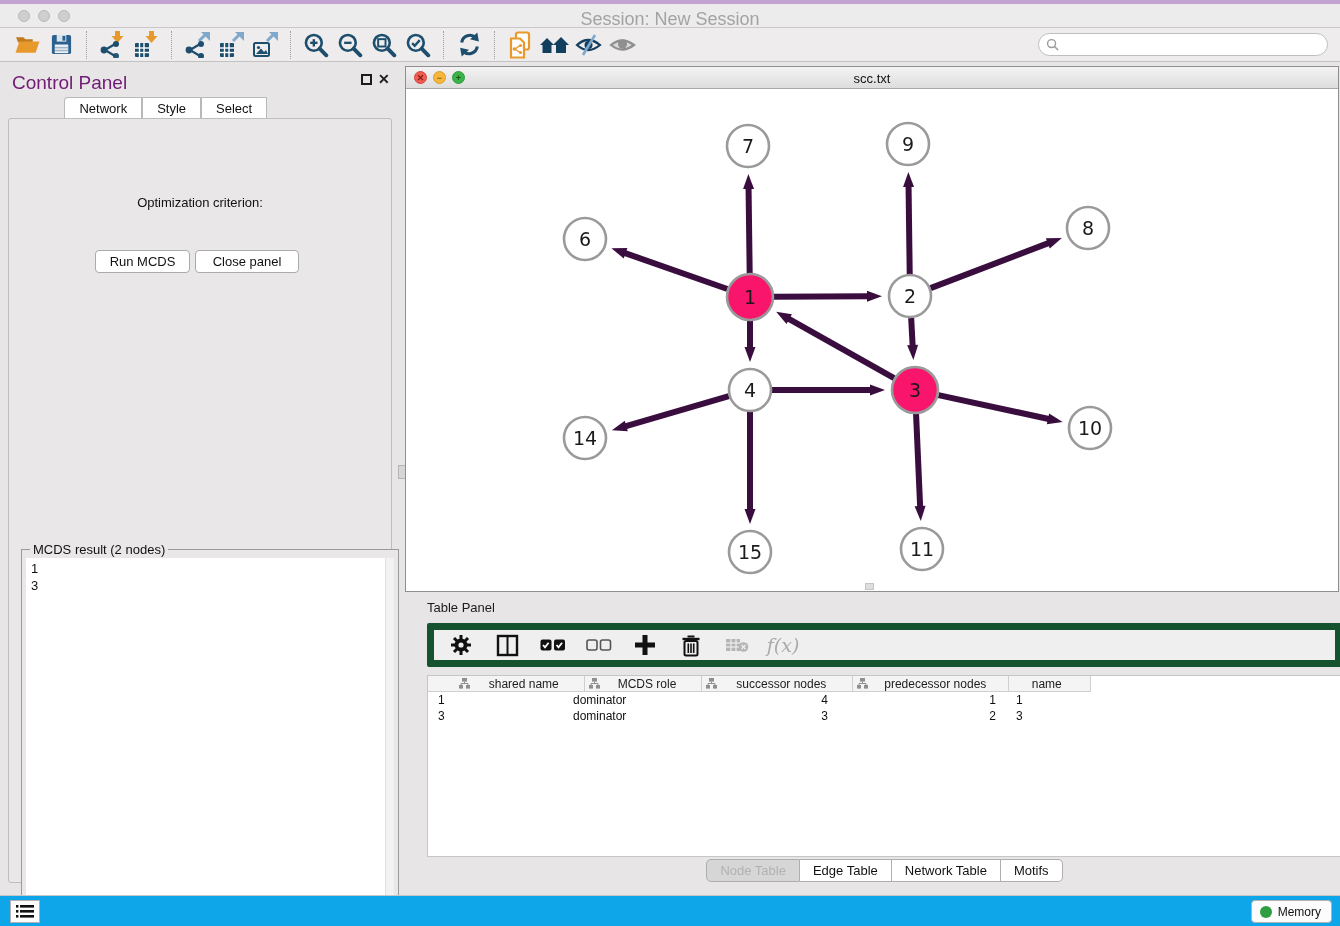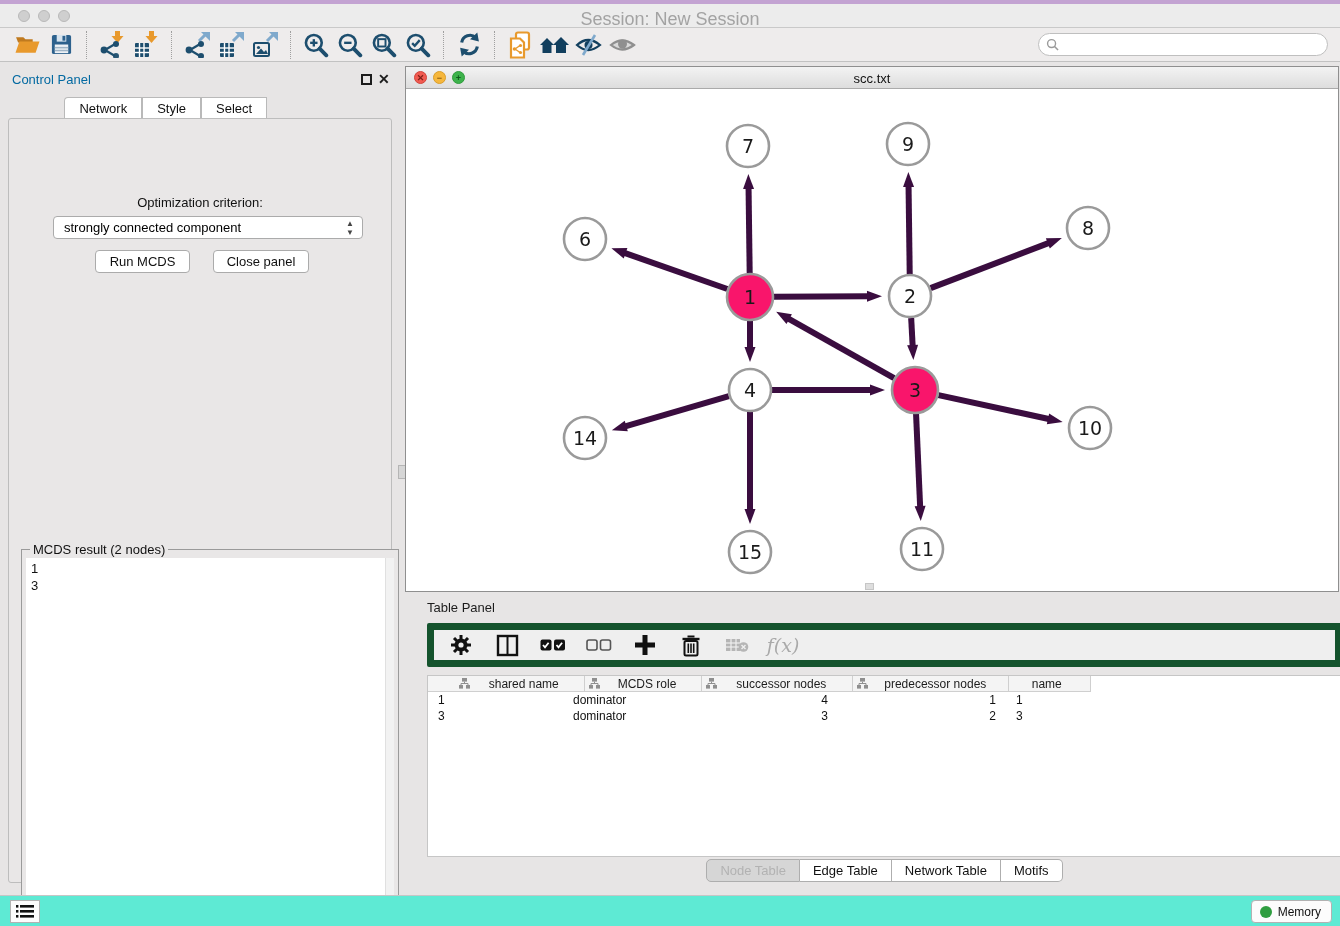--- a/index.html
+++ b/index.html
@@ -15,21 +15,21 @@
   
   .toolbar { position:absolute; left:0; top:28px; width:1340px; height:34px; background:#eeecec; border-bottom:1px solid #c2c2c2; display:flex; align-items:center; padding-left:10px; }
   .tb-btn { width:34px; height:30px; display:flex; align-items:center; justify-content:center; cursor:pointer; flex:0 0 auto; }
   .tb-btn svg { display:block; }
   .tb-sep { width:1px; height:28px; border-left:1px dotted #9f9f9f; margin:0 8px; flex:0 0 auto; }
   .search-wrap { position:absolute; right:12px; top:5px; width:290px; height:23px; background:#ffffff; border:1px solid #bfbfbf; border-radius:12px; display:flex; align-items:center; padding-left:7px; }
   .search-wrap input { border:none; outline:none; flex:1; font-size:12px; background:transparent; height:18px; }
 
   
   .control-panel { position:absolute; left:0; top:62px; width:400px; height:833px; background:#e7e5e5; }
-  .cp-header { position:absolute; left:12px; top:10px; font-size:13px; color:#0369a1; }
+  .cp-header { position:absolute; left:12px; top:10px; font-size:19px; color:#701a75; }
   .panel-float { position:absolute; width:11px; height:11px; border:2px solid #1c1c1c; top:12px; cursor:pointer; }
   .panel-close { position:absolute; top:9px; font-size:14px; font-weight:bold; color:#1c1c1c; cursor:pointer; line-height:16px; }
   .cp-tabs { position:absolute; left:0; top:35px; width:400px; height:22px; display:flex; justify-content:center; }
   .cp-tab { font-size:13px; padding:3px 14px 3px 14px; background:#ffffff; border:1px solid #b9b9b9; border-bottom:none; color:#111; cursor:pointer; }
   .cp-tab:first-child { border-radius:4px 0 0 0; }
   .cp-tab.last { border-radius:0 4px 0 0;margin-top:33px; }
   .cp-tab.selected { background:#dcdcdc; color:#c2c2c2; }
   .cp-body { position:absolute; left:8px; top:56px; width:384px; height:765px; border:1px solid #bdbdbd; border-radius:3px; background:#e9e7e7; }
   .opt-label { position:absolute; left:0; width:100%; top:76px; text-align:center; font-size:13px; color:#111; }
   .opt-select { position:absolute; left:44px; top:97px; width:310px; height:23px; background:#ffffff; border:1px solid #ababab; border-radius:4px; font-size:13px; display:flex; align-items:center; padding-left:10px; cursor:pointer; }
@@ -72,21 +72,21 @@
   .c2 { width:158px; text-align:right; padding-right:15px; }
   .c3 { width:163px; text-align:right; padding-right:10px; }
   .c4 { width:85px; padding-left:10px; }
   .tp-tabs { position:absolute; left:0; width:935px; bottom:8px; display:flex; justify-content:center; }
   .tp-tab { font-size:13px; padding:3px 13px; background:#ffffff; border:1px solid #aeaeae; border-left:none; color:#111; cursor:pointer; }
   .tp-tab.first { border-left:1px solid #aeaeae; border-radius:5px 0 0 5px; }
   .tp-tab.last { border-radius:0 5px 5px 0; }
   .tp-tab.selected { background:#d6d6d6; color:#b2b2b2; }
 
   
-  .statusbar { position:absolute; left:0; top:895px; width:1340px; height:31px; background:#5eead4; border-top:1px solid #c6c6c6; }
+  .statusbar { position:absolute; left:0; top:895px; width:1340px; height:31px; background:#0ea5e9; border-top:1px solid #c6c6c6; }
   .sb-left-btn { position:absolute; left:10px; top:4px; width:30px; height:23px; background:#fcfcfc; border:1px solid #b2b2b2; display:flex; align-items:center; justify-content:center; cursor:pointer; }
   .memory-btn { position:absolute; right:8px; top:4px; height:23px; background:#fcfcfc; border:1px solid #b2b2b2; border-radius:4px; display:flex; align-items:center; padding:0 10px 0 8px; gap:6px; font-size:12px; color:#111; cursor:pointer; }
   .mem-dot { width:12px; height:12px; border-radius:50%; background:#2f9e41; }
 </style>
 </head>
 <body>
 
 <div class="app">
 
   <div class="top-strip"></div>
@@ -268,26 +268,22 @@
     <span class="panel-float" style="left:361px"></span>
     <span class="panel-close" style="left:378px">✕</span>
     <div class="cp-tabs">
       <span class="cp-tab">Network</span>
       <span class="cp-tab">Style</span>
       <span class="cp-tab">Select</span>
       <span class="cp-tab last selected">MCDS</span>
     </div>
     <div class="cp-body">
       <div class="opt-label">Optimization criterion:</div>
-      <div class="opt-select">
-        <span>strongly connected component</span>
-        <span class="opt-stepper">▲<br>▼</span>
-      </div>
       <div class="cp-btn" style="left:86px; width:95px;">Run MCDS</div>
-      <div class="cp-btn" style="left:204px; width:96px;">Close panel</div>
+      <div class="cp-btn" style="left:186px; width:104px;">Close panel</div>
       <div class="mcds-result">
         <div class="mcds-legend">MCDS result (2 nodes)</div>
         <div class="mcds-text">
           <div>1</div>
           <div>3</div>
           <div class="mcds-scroll"></div>
         </div>
       </div>
     </div>
   </div>

